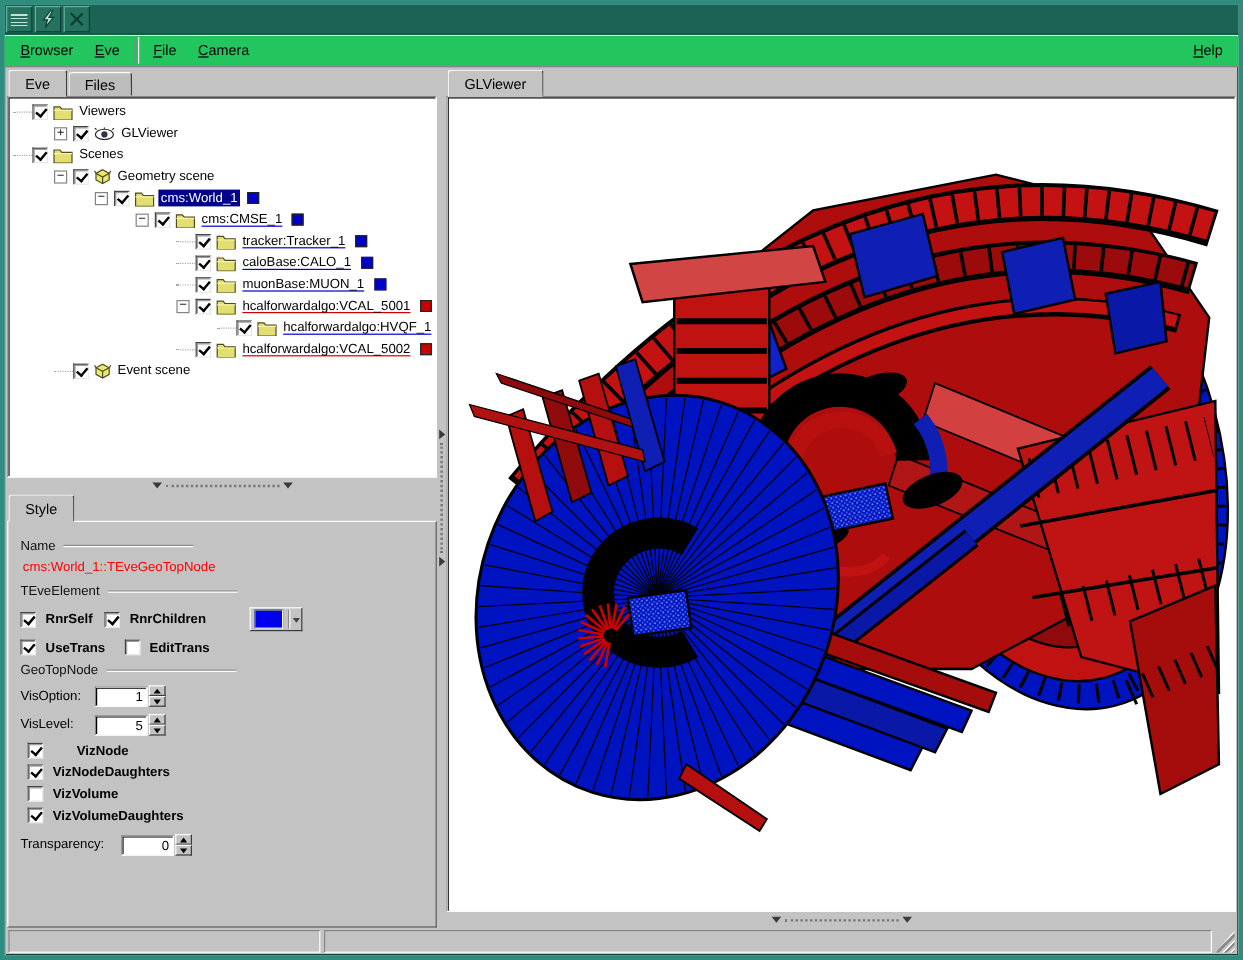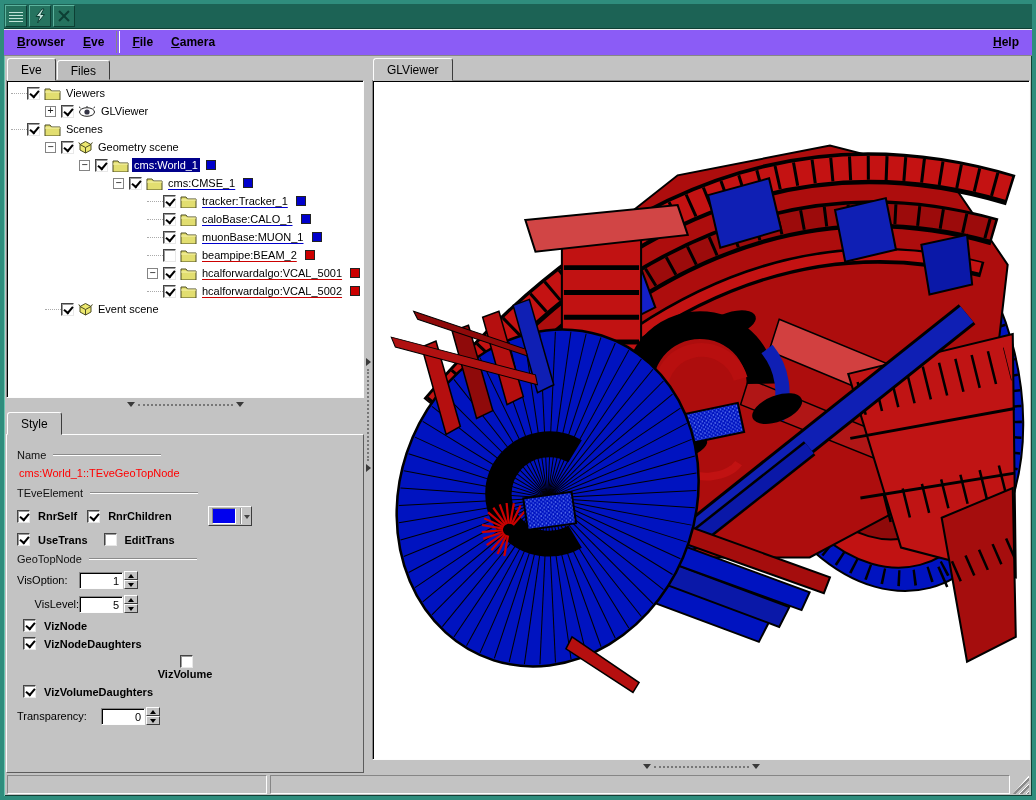--- a/index.html
+++ b/index.html
@@ -13,22 +13,22 @@
             border-bottom:1px solid #0d3f34;}
   .tbtn{width:22px;height:22px;box-sizing:border-box;margin:0 1px;flex:0 0 auto;
         background:#25735f;border:1px solid;border-color:#5cb49e #0d3f34 #0d3f34 #5cb49e;
         display:flex;align-items:center;justify-content:center;}
   .menu-lines{width:14px;height:13px;background:repeating-linear-gradient(#25735f 0 2px,#bfe3d8 2px 3px);}
   .titletext{color:#ffffd8;font-weight:bold;font-size:13px;margin-left:12px;flex:1;letter-spacing:.2px;}
   .closeX{position:relative;width:12px;height:12px;}
   .closeX::before,.closeX::after{content:"";position:absolute;left:-1px;top:5px;width:14px;height:2px;background:#0d3f34;}
   .closeX::before{transform:rotate(45deg);} .closeX::after{transform:rotate(-45deg);}
   
-  .menubar{height:26px;flex:0 0 auto;background:#8b5cf6;display:flex;align-items:center;
-           border-bottom:1px solid #868686;box-shadow:inset 0 1px 0 #f2f2f2;padding:0 4px;font-weight:bold;}
+  .menubar{height:26px;flex:0 0 auto;background:#22c55e;display:flex;align-items:center;
+           border-bottom:1px solid #868686;box-shadow:inset 0 1px 0 #f2f2f2;padding:0 4px;}
   .mitem{font-size:12px;color:#000;padding:3px 9px;cursor:default;}
   .mitem::first-letter{text-decoration:underline;}
   .msep{width:2px;align-self:stretch;margin:2px 3px;border-left:1px solid #868686;border-right:1px solid #fff;}
   .mspring{flex:1;}
   
   .mainrow{flex:1;display:flex;min-height:0;padding:1px 2px 0 2px;}
   .leftcol{width:358px;flex:0 0 auto;display:flex;flex-direction:column;min-height:0;}
   .rightcol{flex:1;display:flex;flex-direction:column;min-height:0;}
   
   .tabsrow{height:23px;flex:0 0 auto;display:flex;align-items:flex-end;position:relative;z-index:2;padding-left:1px;}
@@ -231,42 +231,41 @@
             <span class="ticon">
               <svg width="17" height="13" viewBox="0 0 17 13">
                 <path d="M1 2 h5 l1.5 2 H16 v9 H1 z" fill="#e2de70" stroke="#4d4d22"></path>
                 <path d="M1 5 h15" stroke="#f7f3ae"></path>
               </svg>
             </span>
             <span class="tlbl" style="text-decoration: underline rgb(0, 0, 204);">muonBase:MUON_1</span>
             <span class="swatch" style="background: rgb(0, 0, 204);"></span>
           </div>
           <div class="trow" style="padding-left: 140px;">
-            <span class="expsp"></span>
-            <span class="cbx"></span>
-            <span class="ticon">
-              <svg width="17" height="13" viewBox="0 0 17 13">
-                <path d="M1 2 h5 l1.5 2 H16 v9 H1 z" fill="#e2de70" stroke="#4d4d22"></path>
-                <path d="M1 5 h15" stroke="#f7f3ae"></path>
-              </svg>
-            </span>
-            <span class="tlbl" style="text-decoration: underline rgb(204, 0, 0);">beampipe:BEAM_2</span>
-            <span class="swatch" style="background: rgb(204, 0, 0);"></span>
-          </div>
-          <div class="trow" style="padding-left: 140px;">
             <span class="exp">−</span>
             <span class="cbx on"></span>
             <span class="ticon">
               <svg width="17" height="13" viewBox="0 0 17 13">
                 <path d="M1 2 h5 l1.5 2 H16 v9 H1 z" fill="#e2de70" stroke="#4d4d22"></path>
                 <path d="M1 5 h15" stroke="#f7f3ae"></path>
               </svg>
             </span>
             <span class="tlbl" style="text-decoration: underline rgb(204, 0, 0);">hcalforwardalgo:VCAL_5001</span>
             <span class="swatch" style="background: rgb(204, 0, 0);"></span>
+          </div>
+          <div class="trow" style="padding-left: 174px;">
+            <span class="expsp"></span>
+            <span class="cbx on"></span>
+            <span class="ticon">
+              <svg width="17" height="13" viewBox="0 0 17 13">
+                <path d="M1 2 h5 l1.5 2 H16 v9 H1 z" fill="#e2de70" stroke="#4d4d22"></path>
+                <path d="M1 5 h15" stroke="#f7f3ae"></path>
+              </svg>
+            </span>
+            <span class="tlbl" style="text-decoration: underline rgb(0, 0, 204);">hcalforwardalgo:HVQF_1</span>
           </div>
           <div class="trow" style="padding-left: 140px;">
             <span class="expsp"></span>
             <span class="cbx on"></span>
             <span class="ticon">
               <svg width="17" height="13" viewBox="0 0 17 13">
                 <path d="M1 2 h5 l1.5 2 H16 v9 H1 z" fill="#e2de70" stroke="#4d4d22"></path>
                 <path d="M1 5 h15" stroke="#f7f3ae"></path>
               </svg>
             </span>
@@ -336,41 +335,41 @@
           <span class="spin">
             <span class="sbtn">
                 <span class="u"></span>
               </span>
             <span class="sbtn">
                 <span class="d"></span>
               </span>
           </span>
         </div>
         <div class="frow">
-          <span style="width:62px;text-align:right;">VisLevel:</span>
+          <span style="width:62px;">VisLevel:</span>
           <span class="entry">5</span>
           <span class="spin">
             <span class="sbtn">
                 <span class="u"></span>
               </span>
             <span class="sbtn">
                 <span class="d"></span>
               </span>
           </span>
         </div>
 
-        <div class="crow" style="margin:5px 0 5px 6px;">
+        <div class="crow" style="margin:5px 0 5px 6px;gap:20px;">
           <span class="cbx on"></span>
           <span class="flabel">VizNode</span>
         </div>
         <div class="crow" style="margin:5px 0 5px 6px;">
           <span class="cbx on"></span>
           <span class="flabel">VizNodeDaughters</span>
         </div>
-        <div class="crow" style="margin:5px 0 5px 6px;flex-direction:column;">
+        <div class="crow" style="margin:5px 0 5px 6px;">
           <span class="cbx"></span>
           <span class="flabel">VizVolume</span>
         </div>
         <div class="crow" style="margin:5px 0 5px 6px;">
           <span class="cbx on"></span>
           <span class="flabel">VizVolumeDaughters</span>
         </div>
         <div class="frow" style="margin-top:9px;">
           <span style="width:84px;">Transparency:</span>
           <span class="entry">0</span>

